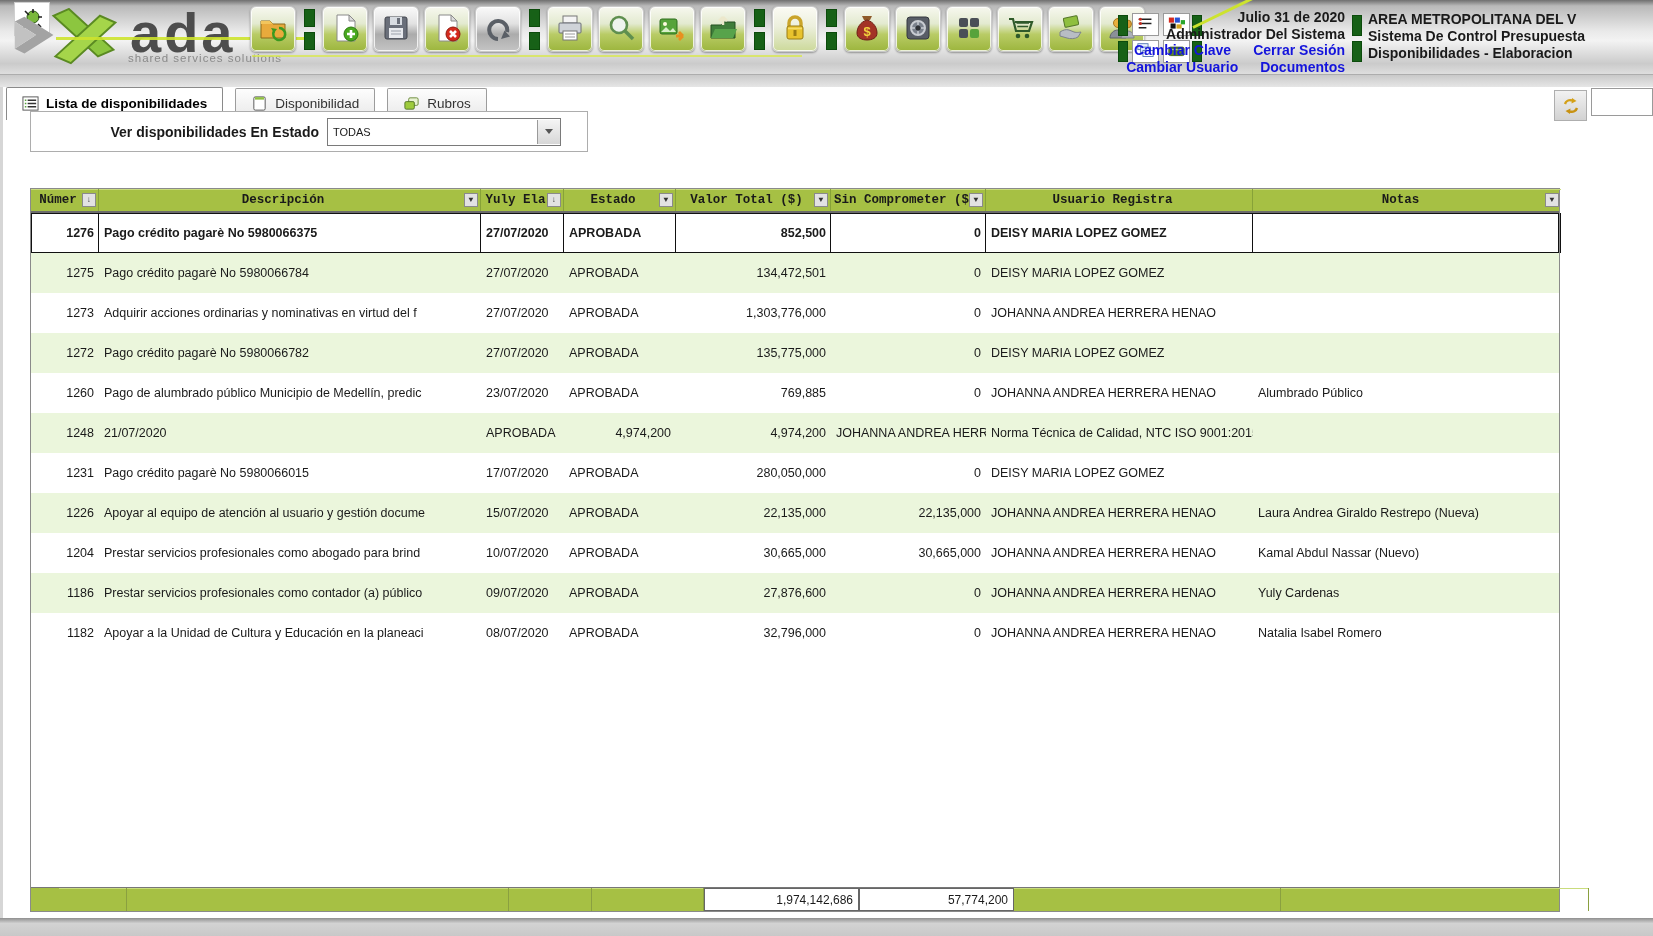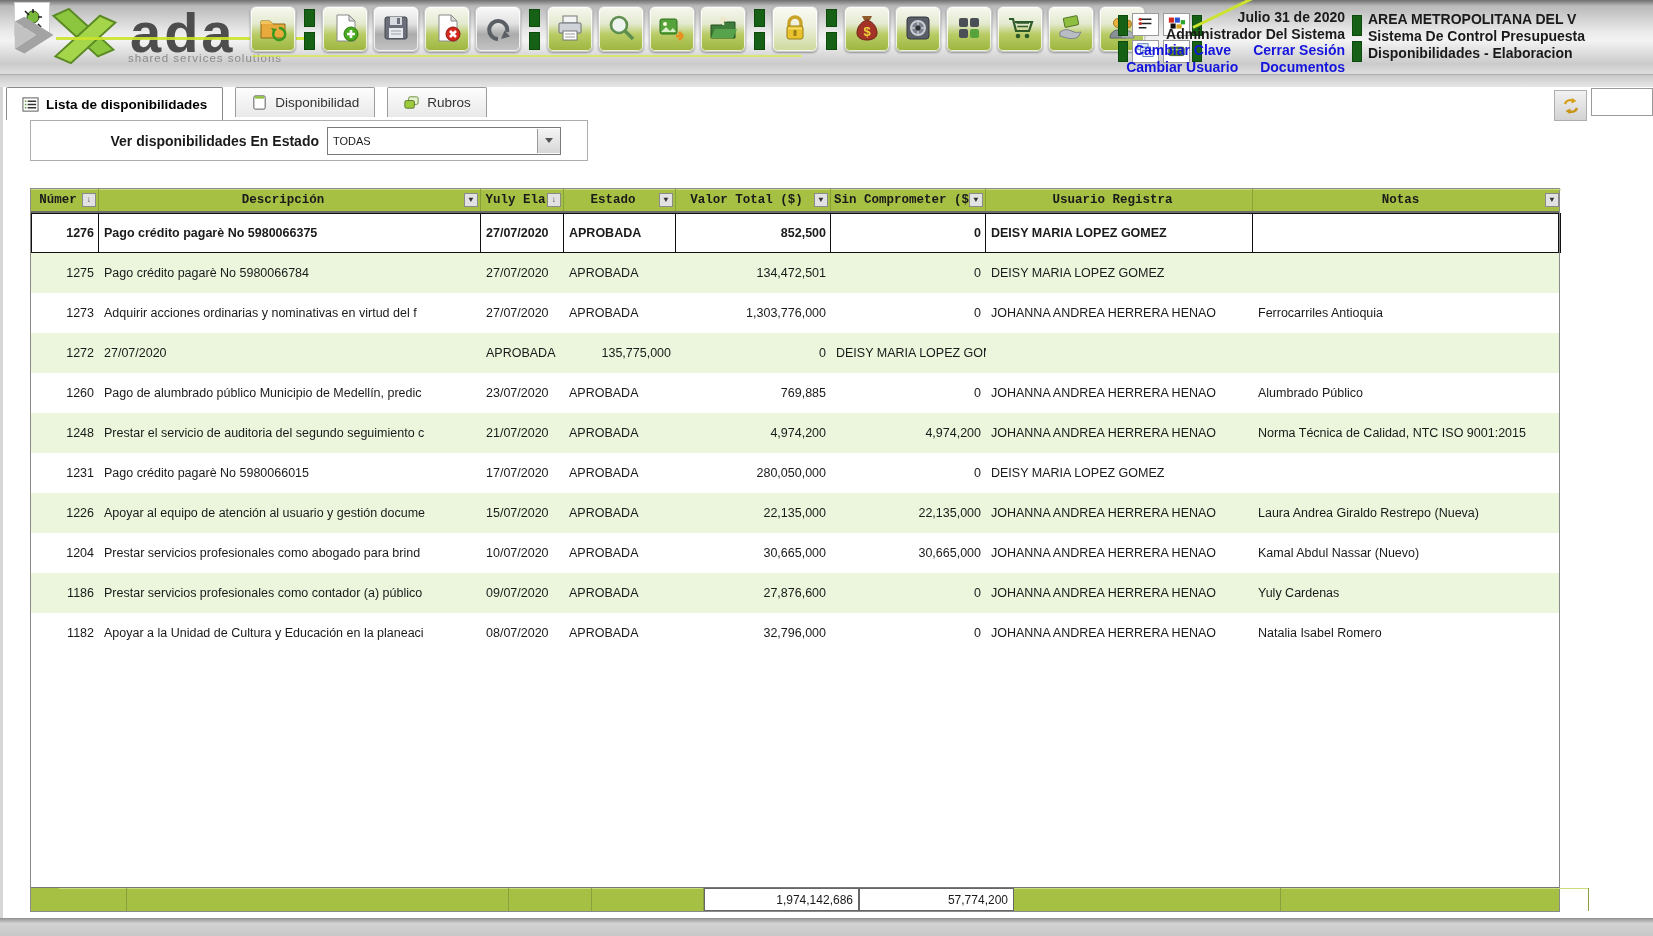--- a/index.html
+++ b/index.html
@@ -38,34 +38,34 @@
     font-size:14px;font-weight:bold;line-height:16.5px;white-space:nowrap;}
   .bluelink{color:#1414dc;cursor:pointer;}
   .bluelink + .bluelink{margin-left:22px;}
   .appinfo{position:absolute;left:1368px;top:11px;width:285px;font-size:14px;font-weight:bold;
     line-height:17px;white-space:nowrap;overflow:hidden;}
   .statusline{position:absolute;left:690px;top:58px;width:450px;text-align:center;
     font-size:13px;color:#8f8f8f;}
   .band{position:absolute;top:75px;left:0;width:1653px;height:12px;
     background:linear-gradient(180deg,#c9c9c9,#e6e6e6);}
   
-  .tabs{position:absolute;top:87px;left:6px;height:32px;display:flex;align-items:flex-start;gap:12px;}
+  .tabs{position:absolute;top:87px;left:6px;height:32px;display:flex;align-items:center;gap:12px;}
   .tab{height:29px;display:flex;align-items:center;gap:7px;padding:0 15px;cursor:pointer;
     border:1px solid #9c9c9c;border-bottom:none;border-radius:2px 2px 0 0;
     background:linear-gradient(180deg,#fdfdfd,#e9e9e9);font-size:13.5px;color:#333;}
   .tab.active{background:#fff;font-weight:bold;height:32px;border-color:#8a8a8a;color:#000;}
   .tab svg{width:17px;height:17px;}
   .refresh-btn{position:absolute;left:1554px;top:90px;width:31px;height:29px;cursor:pointer;
     border:1px solid #aeaeae;background:linear-gradient(180deg,#f2f2f2,#d2d2d2);
     display:flex;align-items:center;justify-content:center;}
   .refresh-btn svg{width:20px;height:18px;}
   .corner-input{position:absolute;left:1591px;top:88px;width:62px;height:28px;
     border:1px solid #9a9a9a;background:#fff;font-size:13px;padding:0 4px;box-sizing:border-box;}
   
-  .filtergroup{position:absolute;left:30px;top:120px;width:558px;height:41px;
+  .filtergroup{position:absolute;left:30px;top:111px;width:558px;height:41px;
     border:1px solid #adadad;background:#fff;display:flex;align-items:center;box-sizing:border-box;}
   .filterlabel{width:288px;text-align:right;font-weight:bold;font-size:14px;padding-right:8px;}
   .combobox{width:232px;height:26px;border:1px solid #7a7a7a;display:flex;align-items:center;
     background:#fff;cursor:pointer;}
   .combo-value{flex:1;font-size:11px;padding:0 5px;}
   .combo-btn{width:22px;height:24px;border-left:1px solid #9a9a9a;cursor:pointer;
     background:linear-gradient(180deg,#f4f4f4,#d7d7d7);display:flex;align-items:center;justify-content:center;}
   .combo-btn b{width:0;height:0;border-left:4px solid transparent;border-right:4px solid transparent;
     border-top:5px solid #555;}
   
@@ -427,44 +427,43 @@
       <div class="tcell"></div>
     </div>
     <div class="trow">
       <div class="tcell r">1273</div>
       <div class="tcell">Adquirir acciones ordinarias y nominativas en virtud del f</div>
       <div class="tcell">27/07/2020</div>
       <div class="tcell">APROBADA</div>
       <div class="tcell r">1,303,776,000</div>
       <div class="tcell r">0</div>
       <div class="tcell">JOHANNA ANDREA HERRERA HENAO</div>
-      <div class="tcell">Ferrocarriles Antioquia</div>
     </div>
     <div class="trow alt">
       <div class="tcell r">1272</div>
+      <div class="tcell">Pago crédito pagarè No 5980066782</div>
       <div class="tcell">27/07/2020</div>
       <div class="tcell">APROBADA</div>
       <div class="tcell r">135,775,000</div>
       <div class="tcell r">0</div>
       <div class="tcell">DEISY MARIA LOPEZ GOMEZ</div>
       <div class="tcell"></div>
     </div>
     <div class="trow">
       <div class="tcell r">1260</div>
       <div class="tcell">Pago de alumbrado público Municipio de Medellín, predic</div>
       <div class="tcell">23/07/2020</div>
       <div class="tcell">APROBADA</div>
       <div class="tcell r">769,885</div>
       <div class="tcell r">0</div>
       <div class="tcell">JOHANNA ANDREA HERRERA HENAO</div>
       <div class="tcell">Alumbrado Público</div>
     </div>
     <div class="trow alt">
       <div class="tcell r">1248</div>
-      <div class="tcell">Prestar el servicio de auditoria del segundo seguimiento c</div>
       <div class="tcell">21/07/2020</div>
       <div class="tcell">APROBADA</div>
       <div class="tcell r">4,974,200</div>
       <div class="tcell r">4,974,200</div>
       <div class="tcell">JOHANNA ANDREA HERRERA HENAO</div>
       <div class="tcell">Norma Técnica de Calidad, NTC ISO 9001:2015</div>
     </div>
     <div class="trow">
       <div class="tcell r">1231</div>
       <div class="tcell">Pago crédito pagarè No 5980066015</div>

